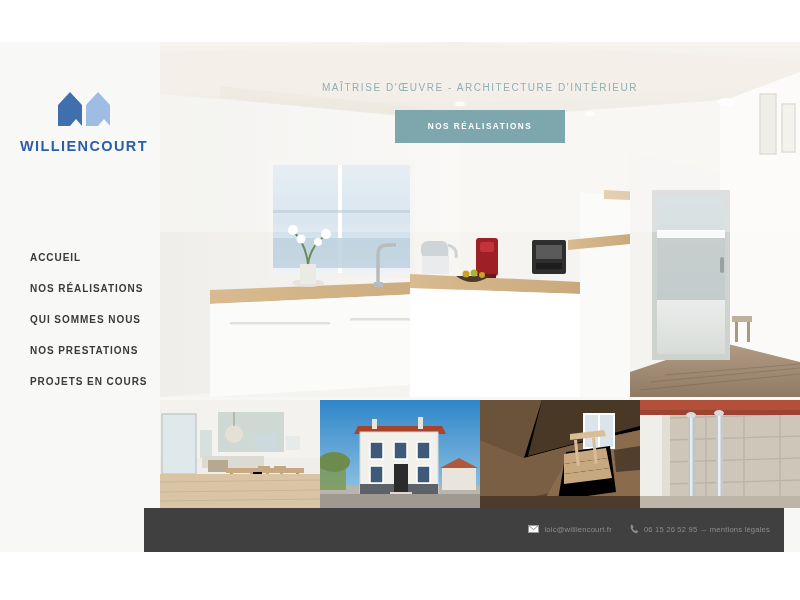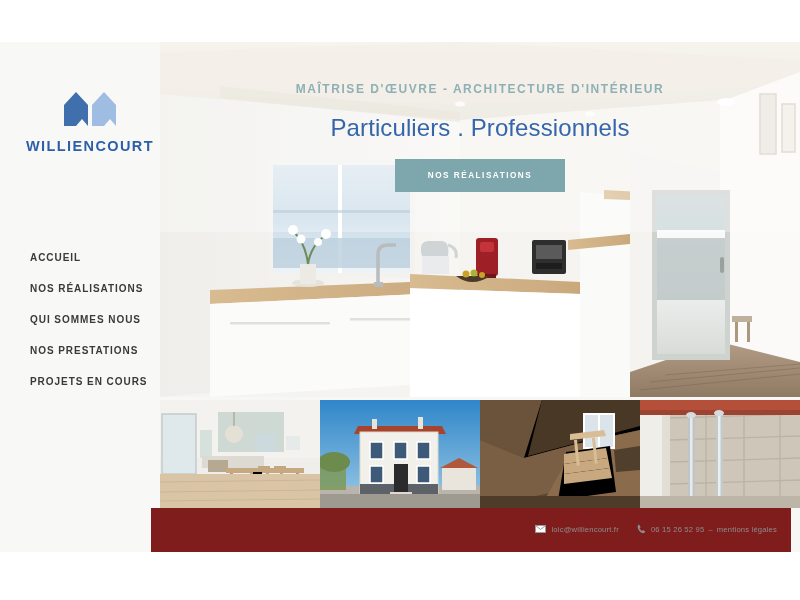--- a/index.html
+++ b/index.html
@@ -28,21 +28,21 @@
     position: absolute;
     left: 0;
     top: 0;
     width: 160px;
     height: 510px;
     background: #f8f8f7;
   }
 
   #logo-block {
     position: absolute;
-    left: 10px;
+    left: 4px;
     top: 50px;
     width: 160px;
     text-align: center;
   }
   #logo-mark {
     display: block;
     margin: 0 auto 12px auto;
   }
   #logo-wordmark {
     font-size: 14.5px;
@@ -88,23 +88,23 @@
 
   #hero-text {
     position: absolute;
     left: 160px;
     top: 40px;
     width: 640px;
     text-align: center;
     z-index: 5;
   }
   #hero-kicker {
-    font-size: 12px;
+    font-size: 10px;
     letter-spacing: 1.55px;
-    font-weight: bold;
+    font-weight: normal;
     color: #8fb0b5;
     margin-bottom: 17px;
     text-transform: uppercase;
   }
   #hero-title {
     font-size: 24px;
     line-height: 29px;
     color: #3566ab;
     font-weight: normal;
     letter-spacing: 0.1px;
@@ -137,25 +137,25 @@
     width: 160px;
     height: 108px;
     overflow: hidden;
     position: relative;
     cursor: pointer;
   }
 
   
   #footer {
     position: absolute;
-    left: 151px;
+    left: 144px;
     top: 466px;
     width: 640px;
     height: 44px;
-    background: #7f1d1d;
+    background: #404040;
   }
   #footer-inner {
     position: absolute;
     right: 14px;
     top: 16px;
     display: flex;
     align-items: center;
     font-size: 7.6px;
     color: #8d8d8b;
     letter-spacing: 0.2px;
@@ -304,21 +304,20 @@
       <ellipse cx="300" cy="62" rx="5" ry="2.5" fill="#ffffff" opacity="0.8"></ellipse>
       <ellipse cx="430" cy="72" rx="5" ry="2.5" fill="#ffffff" opacity="0.75"></ellipse>
 
       <rect x="0" y="0" width="640" height="190" fill="#ffffff" opacity="0.30"></rect>
     </svg>
   </div>
 
   <div id="hero-text">
     <div id="hero-kicker">MAÎTRISE D'ŒUVRE - ARCHITECTURE D'INTÉRIEUR</div>
     <div id="hero-title">
-      <div>Particuliers . Professionnels</div>
     </div>
     <div id="cta-wrap">
       <span id="cta-button">NOS RÉALISATIONS</span>
     </div>
   </div>
 
   <div id="thumbs">
 
     <div class="thumb">
       <svg width="160" height="108" viewBox="0 0 160 108">

